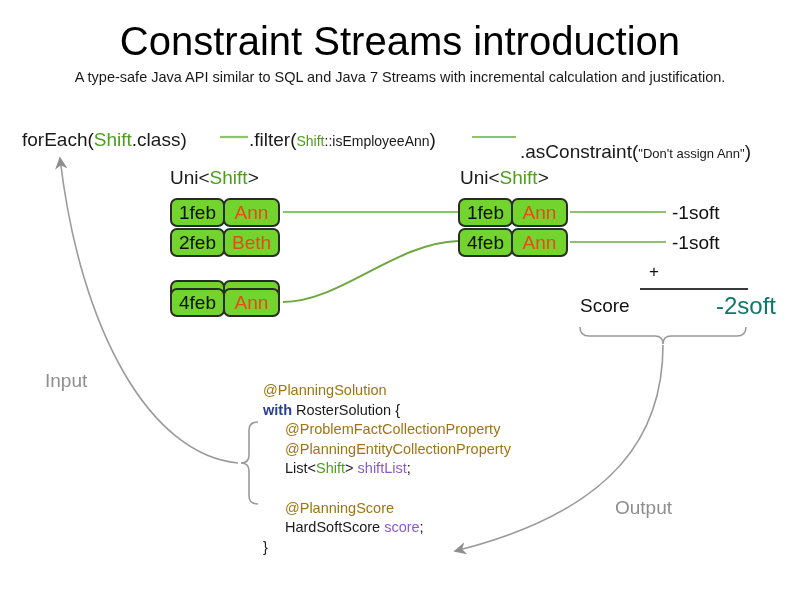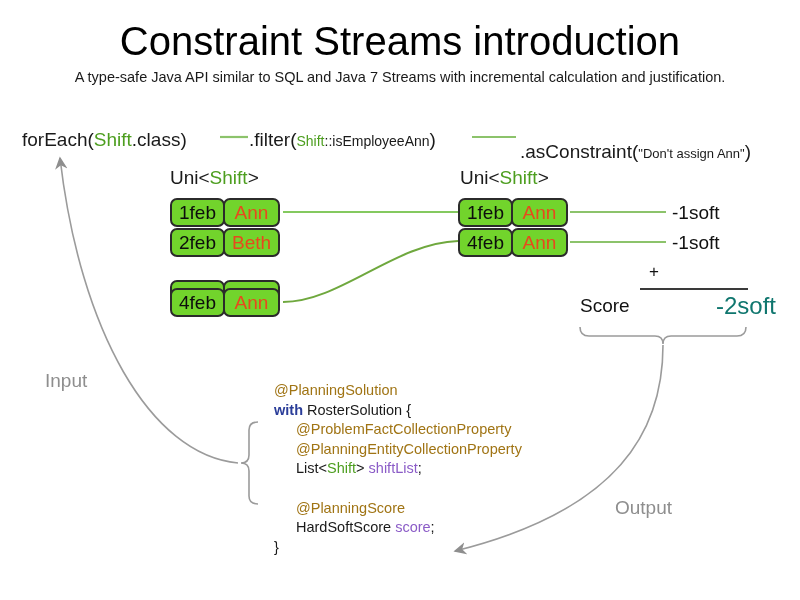--- a/index.html
+++ b/index.html
@@ -54,21 +54,21 @@
   #soft2{left:672px;top:233px;}
   #plus{left:649px;top:262px;font-size:17px;color:#111;}
   #sumline{left:640px;top:288px;width:108px;height:2px;background:#3a3a3a;}
   #scorelabel{left:580px;top:296px;font-size:19px;line-height:20px;color:#111;}
   #total{left:668px;top:296px;font-size:24px;line-height:20px;color:#0f766e;margin-left:48px;}
 
   
   #codeblock{
     left:263px;top:381px;font-size:14.5px;line-height:19.6px;color:#1a1a1a;
   }
-  #codeblock div{white-space:pre;margin-left:11px;}
+  #codeblock div{white-space:pre;}
   .ann{color:#a07414;}
   .kw{color:#2a3d99;font-weight:bold;}
   .fld{color:#8b5cc7;}
   .typ{color:#4d9e1f;}
 
   
   .caption{font-size:19px;color:#8e8e8e;}
   #inputcap{left:45px;top:370px;}
   #outputcap{left:615px;top:497px;}
 

